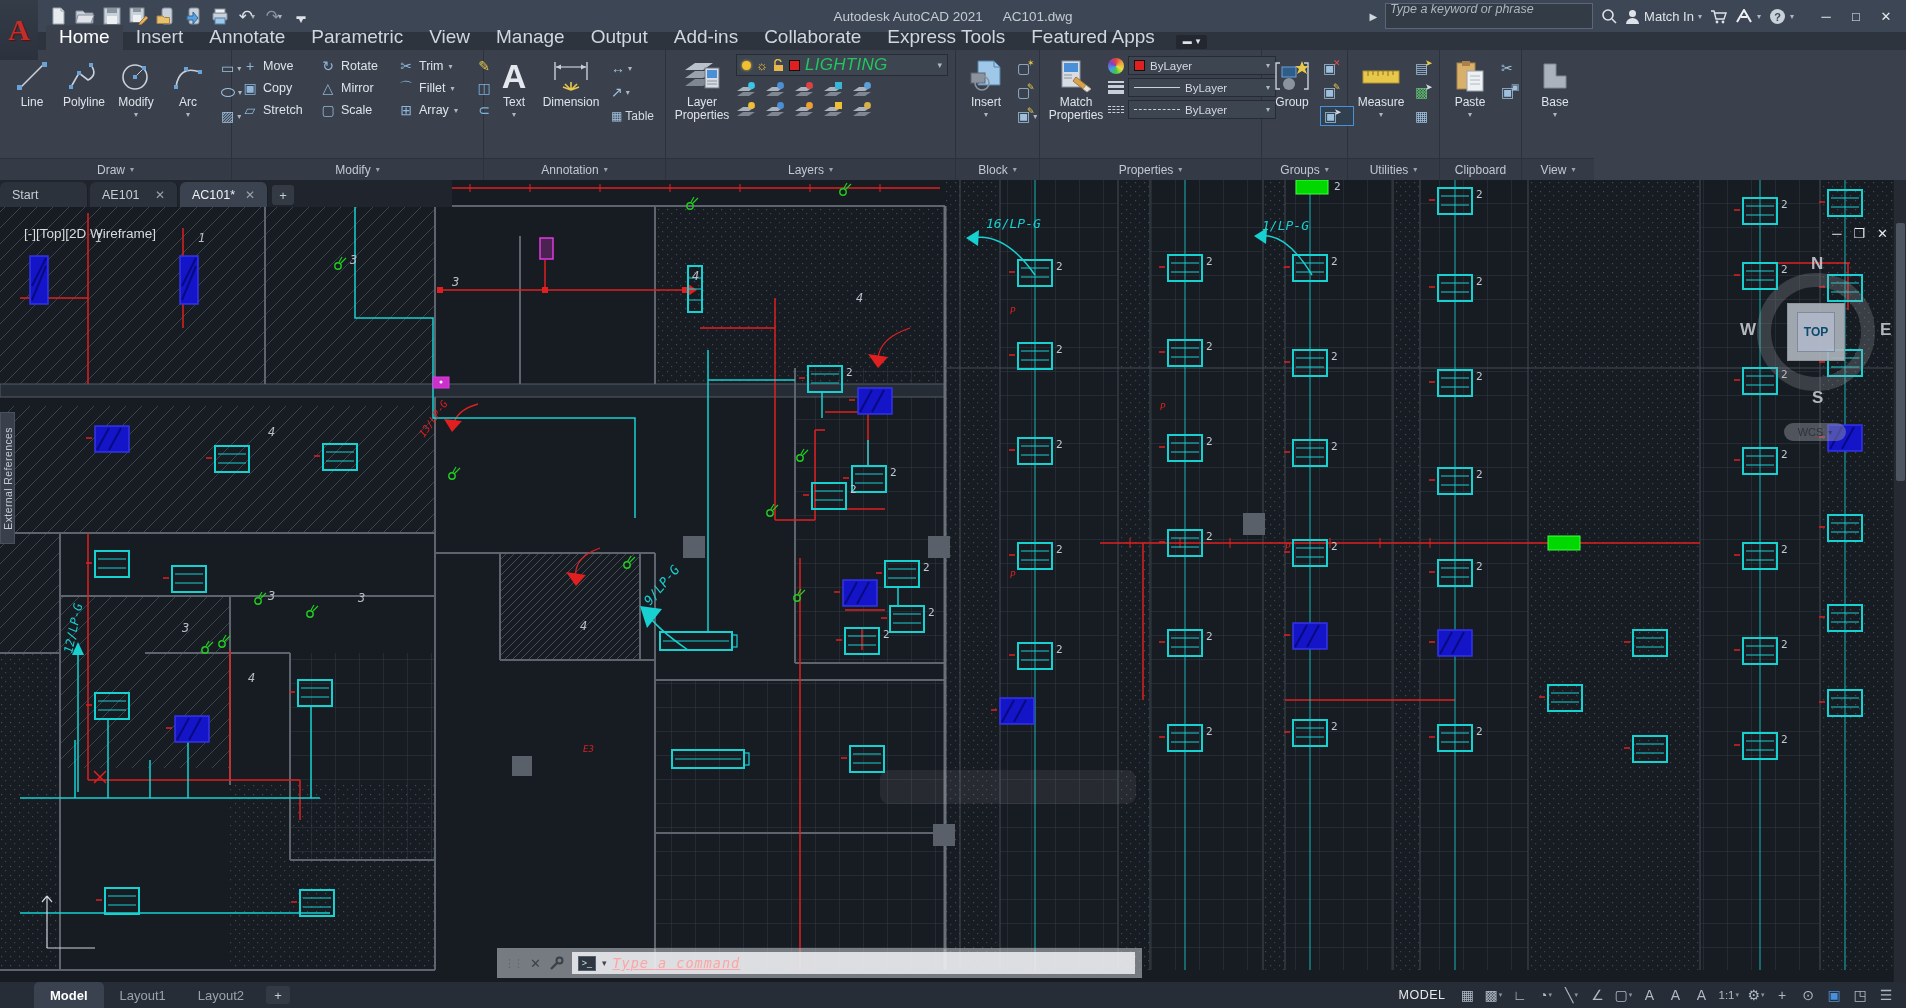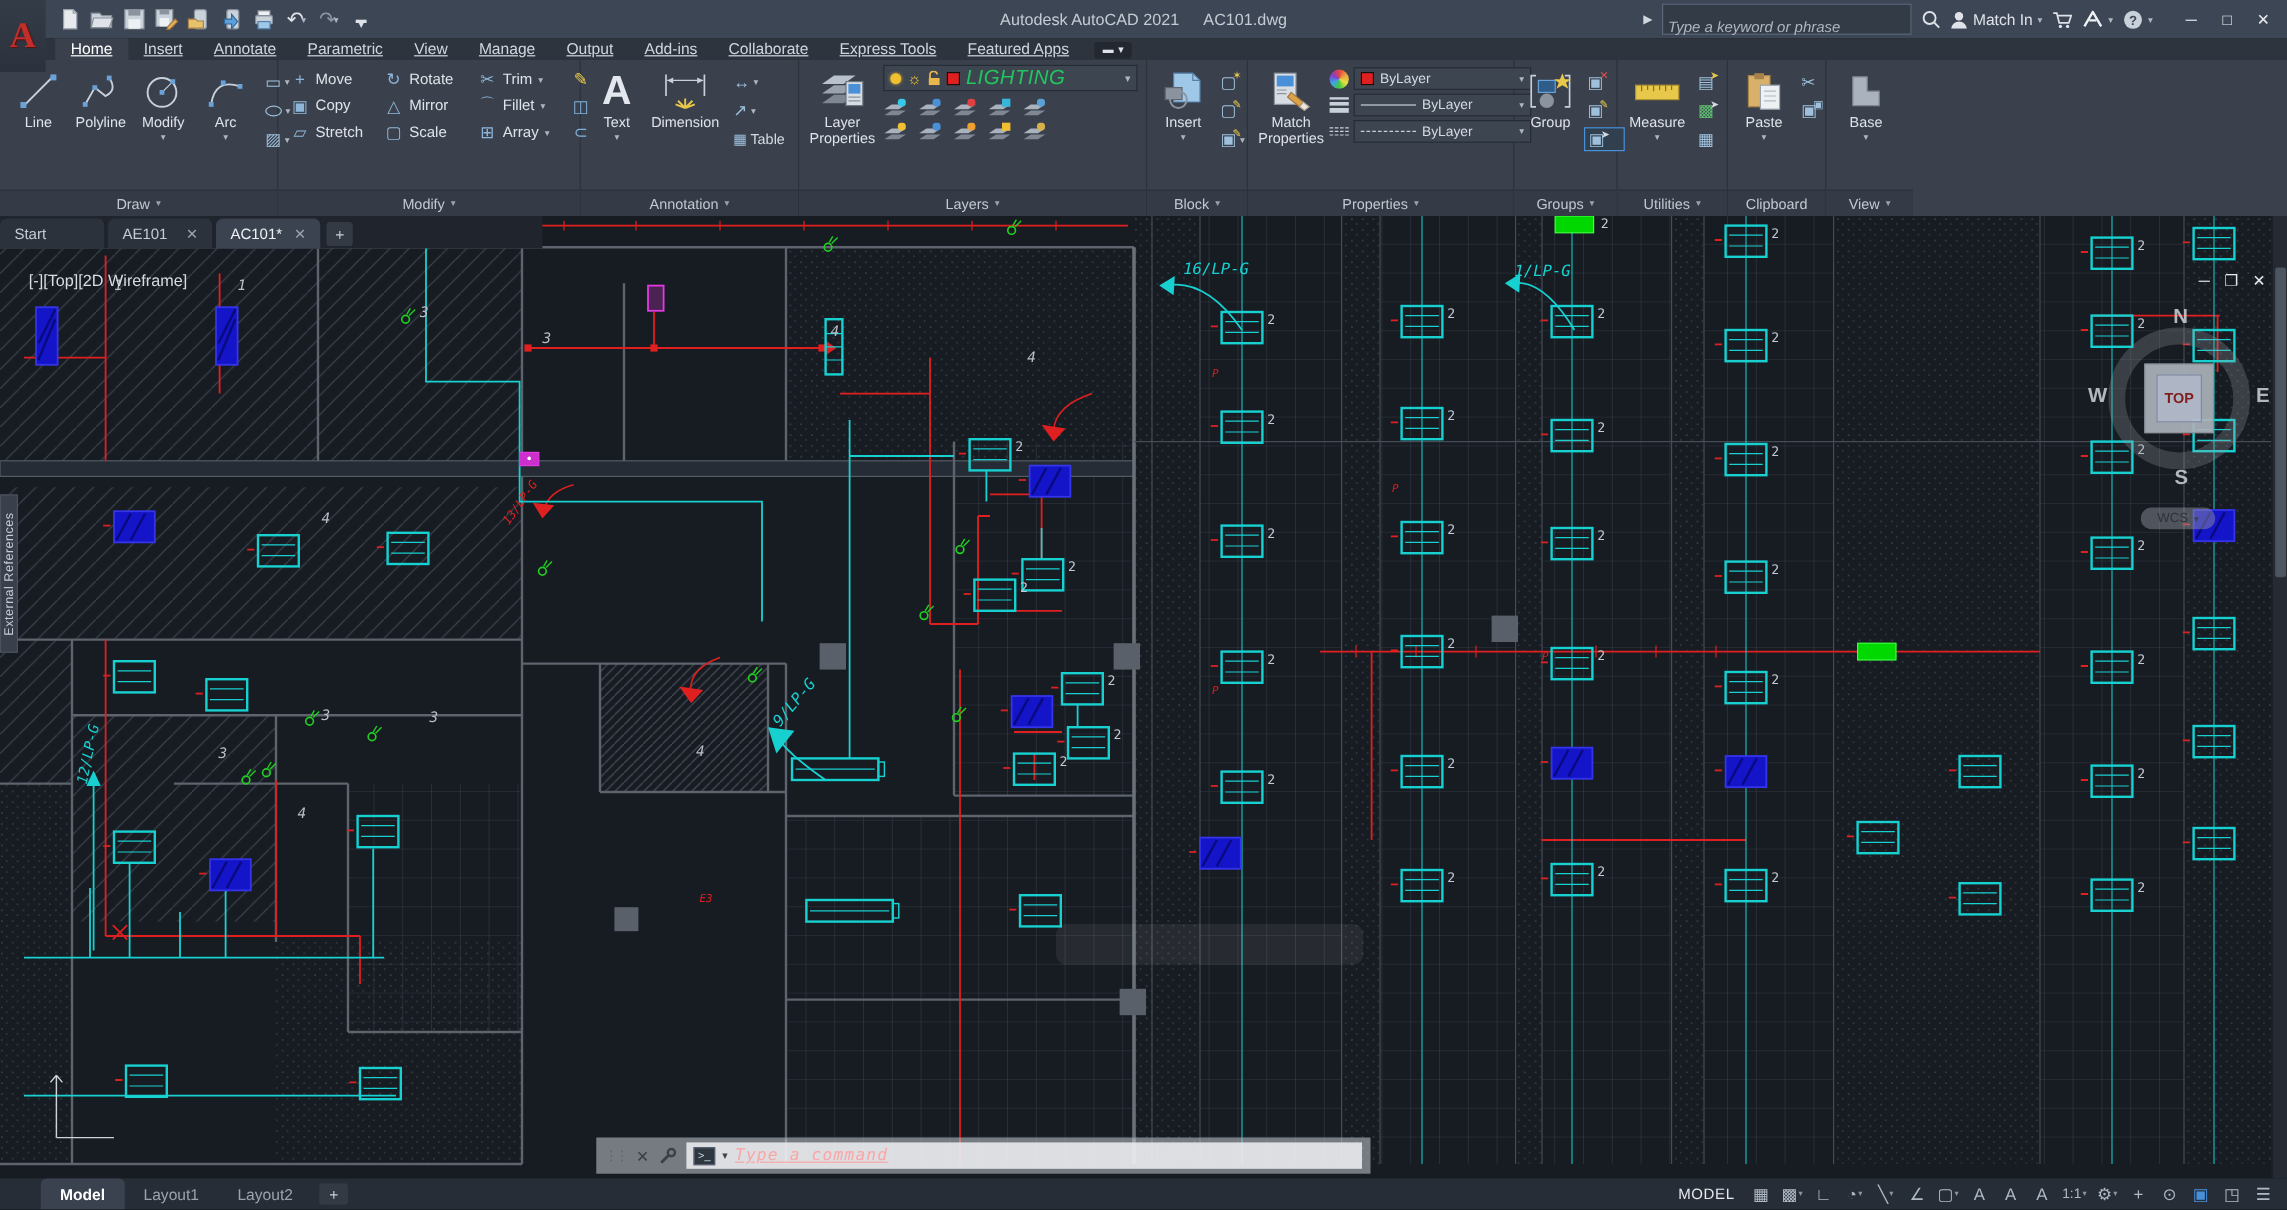--- a/index.html
+++ b/index.html
@@ -15,32 +15,32 @@
   .logo span { font-size:30px; font-weight:bold; color:#c22f2b; text-shadow:1px 1px 1px #5a0f0f; font-family:"Liberation Serif",serif; }
   .qat { display:flex; align-items:center; gap:3px; margin-left:46px; }
   .qat .qi { width:24px; height:24px; display:flex; align-items:center; justify-content:center; }
   .qat .uglyph { font-size:17px; color:#dfe3e9; line-height:1; }
   .qat .dim { color:#8a939e; }
   .qat .dd { font-size:8px; color:#aeb6c0; margin-left:-2px; }
   .qat .qcust { display:inline-flex; flex-direction:column; align-items:center; font-size:9px; color:#dfe3e9; line-height:4px; padding-top:3px;}
   .title { position:absolute; left:50%; transform:translateX(-50%); display:flex; gap:20px; font-size:13.5px; color:#c4cbd4; white-space:nowrap; }
   .tright { position:absolute; right:6px; display:flex; align-items:center; gap:8px; }
   .texp { font-size:10px; color:#cfd6de; }
-  .searchbox { display:flex; align-items:flex-start; background:#333b47; border:1px solid #5b667a; width:208px; height:21px; padding:12px 4px; }
+  .searchbox { display:flex; align-items:flex-end; background:#333b47; border:1px solid #5b667a; width:208px; height:21px; padding:12px 4px; }
   .searchbox input { flex:1; background:transparent; border:none; outline:none; color:#cfd6de;
     font-style:italic; font-size:12.5px; font-family:"Liberation Sans",sans-serif; }
   .searchbox input::placeholder { color:#aeb6c0; }
   .ticon { display:flex; align-items:center; gap:4px; font-size:13px; color:#dfe3e9; }
   .ticon .dd { font-size:8px; color:#aeb6c0; }
   .winbtns { display:flex; gap:2px; margin-left:10px; }
   .winbtns span { width:28px; height:22px; display:flex; align-items:center; justify-content:center; font-size:13px; color:#e6e9ed; }
 
   
   .tabrow { position:absolute; top:32px; left:0; width:100%; height:18px; background:#2e343e; display:flex; align-items:flex-end; padding-left:46px; }
-  .rtab { padding:1px 13px 2px; font-size:13px; color:#cfd6de; cursor:default;text-decoration:underline; }
+  .rtab { padding:1px 13px 2px; font-size:19px; color:#cfd6de; cursor:default; }
   .rtab.active { background:#3a414d; color:#fff; }
   .ribbon-toggle { margin-left:8px; margin-bottom:1px; background:#232830; border-radius:2px; padding:0 7px 2px;
      font-size:9px; color:#dfe3e9; display:flex; align-items:center; gap:4px; height:14px; }
 
   
   .ribbon { position:absolute; top:50px; left:0; width:100%; height:130px; background:#3a414d; display:flex; }
   .panel { position:relative; height:130px; padding:4px 4px 23px 6px; border-right:1px solid #2c323c; display:flex; }
   .prow { display:flex; align-items:flex-start; }
   .plabel { position:absolute; left:0; right:0; bottom:0; height:22px; background:#343b46; border-top:1px solid #2c323c;
     display:flex; align-items:center; justify-content:center; gap:5px; font-size:12px; color:#c2c9d2; }
@@ -97,21 +97,21 @@
   .vplabel { position:absolute; left:24px; top:46px; font-size:13.5px; color:#d8dce2; z-index:5; }
   .xreftab { position:absolute; left:0; top:232px; width:15px; height:132px; background:#39404b; border:1px solid #4a515c;
     display:flex; align-items:center; justify-content:center; z-index:6; }
   .xreftab span { writing-mode:vertical-rl; transform:rotate(180deg); font-size:10.5px; color:#c6ccd4; letter-spacing:.4px; white-space:nowrap; }
   .dwgctrl { position:absolute; right:18px; top:46px; display:flex; gap:12px; z-index:6; color:#e6e9ed; font-size:13px; }
   .viewcube { position:absolute; left:1740px; top:74px; width:152px; height:158px; z-index:5; font-family:"Liberation Sans",sans-serif; }
   .vc-ring { position:absolute; left:17px; top:19px; width:118px; height:118px; border-radius:50%; border:14px solid rgba(150,155,162,.28); }
   .vc-letter { position:absolute; color:rgba(205,210,216,.85); font-size:17px; font-weight:bold; }
   .vc-top { position:absolute; left:47px; top:49px; width:58px; height:58px; background:rgba(172,178,186,.92);
     border:1px solid #8d949c; display:flex; align-items:center; justify-content:center; }
-  .vc-top-inner { background:rgba(185,195,218,.55); border:1px solid #7f8aa0; padding:12px 6px; font-size:12px; font-weight:bold; color:#7f1d1d; }
+  .vc-top-inner { background:rgba(185,195,218,.55); border:1px solid #7f8aa0; padding:12px 6px; font-size:12px; font-weight:bold; color:#0c4a6e; }
   .wcsbox { position:absolute; left:1784px; top:243px; width:62px; height:18px; background:rgba(150,156,164,.45); border-radius:9px;
     display:flex; align-items:center; justify-content:center; gap:5px; font-size:11px; color:#2e333a; z-index:5; }
   .wcsbox .dd { font-size:8px; color:#3e444c; }
   .scrollv { position:absolute; right:0; top:0; width:13px; height:802px; background:#262b33; border-left:1px solid #1b1f26; z-index:7; }
   .scrollv .thumb { position:absolute; left:2px; top:43px; width:9px; height:258px; background:#4d5560; border-radius:2px; }
   .cmdbar { position:absolute; left:497px; top:768px; width:645px; height:30px; display:flex; align-items:center;
     background:rgba(196,202,208,.55); border:1px solid rgba(120,128,138,.5); z-index:10; padding:0 6px; gap:8px; }
   .cmdbar .grip { color:#5b636e; font-size:11px; letter-spacing:-2px; }
   .cmdbar .cx { color:#3a4048; font-size:13px; }
   .cmdbar .cwrench { display:flex; }

